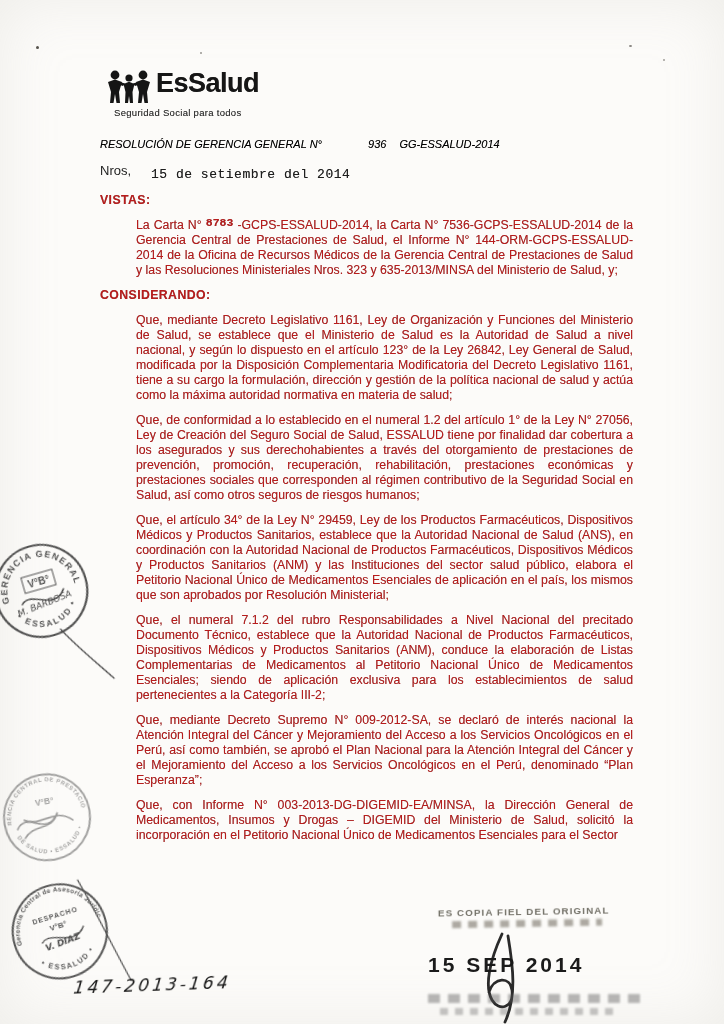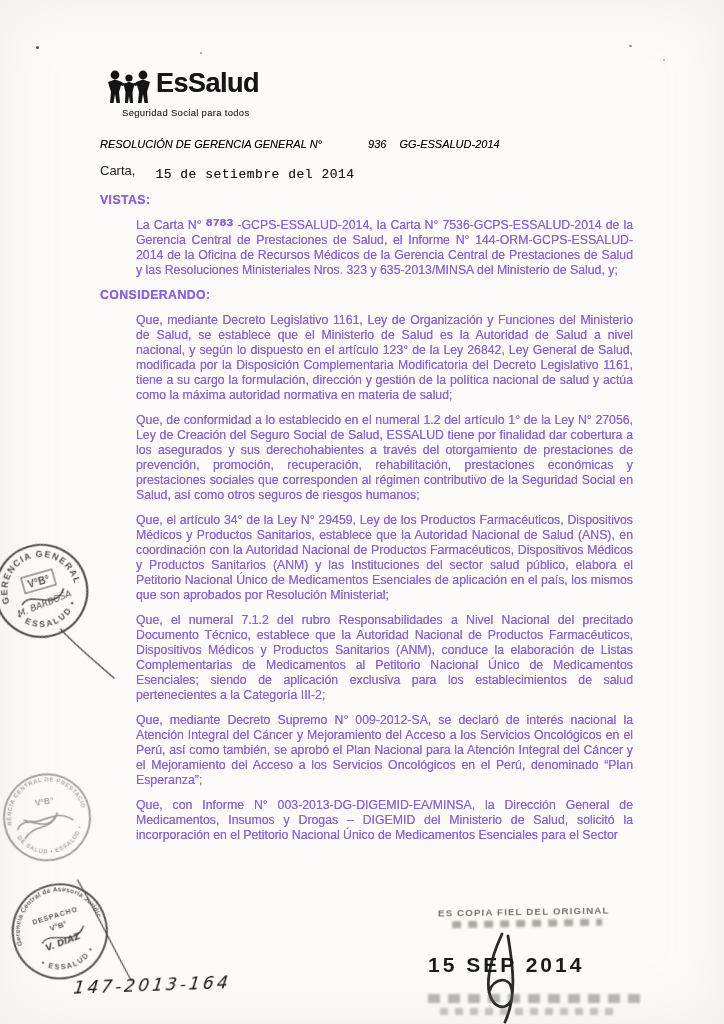--- a/index.html
+++ b/index.html
@@ -17,42 +17,42 @@
   
   .logo { position:absolute; left:106px; top:70px; }
   .logo-row { display:flex; align-items:flex-start; }
   .logo-row svg { display:block; }
   .brand {
     font-size:27px; font-weight:bold; letter-spacing:-0.5px;
     color:#161616; margin-left:2px; line-height:1;
     text-shadow:0 0 .5px rgba(0,0,0,.6);
   }
   .tagline {
-    font-size:9.5px; color:#2b2b2b; margin-top:3px; margin-left:16px;
+    font-size:9.5px; color:#2b2b2b; margin-top:3px; margin-left:8px;
     letter-spacing:.3px; text-shadow:0 0 .4px rgba(0,0,0,.4);
   }
   .title-line {
     position:absolute; left:100px; top:138px; width:540px;
     font-size:11px; color:#000000; white-space:nowrap;
     text-shadow:0 0 .4px rgba(0,0,0,.45);
     font-style:italic;
   }
   .title-number { margin-left:46px; }
   .title-suffix { margin-left:13px; }
   .dateline { position:absolute; left:100px; top:163px; font-size:13px; color:#1d1d1d; }
   .date-typed {
     font-family:"Liberation Mono", monospace; font-size:13px; font-weight:normal;
     margin-left:20px; position:relative; top:3px; letter-spacing:.5px;
     text-shadow:0 0 .4px rgba(0,0,0,.5);
   }
   
   .content {
     position:absolute; left:100px; top:193px; width:533px;
     font-size:12.3px; line-height:15px; text-align:justify;
-    color:#8b5cf6; text-shadow:0 0 .4px rgba(0,0,0,.42);
+    color:#b91c1c; text-shadow:0 0 .4px rgba(0,0,0,.42);
   }
   .heading { font-weight:bold; letter-spacing:.4px; margin-bottom:10px; }
   .para { margin-bottom:10px;margin-left:36px; }
   .carta-num {
     font-family:"Liberation Mono", monospace; font-size:11.5px; font-weight:bold;
     position:relative; top:-3px;
   }
   
   .stamp { position:absolute; pointer-events:none; }
   .stamp svg { overflow:visible; display:block; }
@@ -120,21 +120,21 @@
       <span class="brand">EsSalud</span>
     </div>
     <div class="tagline">Seguridad Social para todos</div>
   </div>
 
   <div class="title-line">
     <span>RESOLUCIÓN DE GERENCIA GENERAL N°</span><span class="title-number">936</span><span class="title-suffix">GG-ESSALUD-2014</span>
   </div>
 
   <div class="dateline">
-    <span>Carta,</span><span class="date-typed">15 de setiembre del 2014</span>
+    <span>Nros,</span><span class="date-typed">15 de setiembre del 2014</span>
   </div>
 
   <div class="content">
     <div class="heading">VISTAS:</div>
     <p class="para"><span>La Carta N° </span><span class="carta-num">8783</span><span> -GCPS-ESSALUD-2014, la Carta N° 7536-GCPS-ESSALUD-2014 de la Gerencia Central de Prestaciones de Salud, el Informe N° 144-ORM-GCPS-ESSALUD-2014 de la Oficina de Recursos Médicos de la Gerencia Central de Prestaciones de Salud y las Resoluciones Ministeriales Nros. 323 y 635-2013/MINSA del Ministerio de Salud, y;</span></p>
 
     <div class="heading">CONSIDERANDO:</div>
     <p class="para">Que, mediante Decreto Legislativo 1161, Ley de Organización y Funciones del Ministerio de Salud, se establece que el Ministerio de Salud es la Autoridad de Salud a nivel nacional, y según lo dispuesto en el artículo 123° de la  Ley 26842, Ley General de Salud, modificada por la Disposición Complementaria Modificatoria del Decreto Legislativo 1161, tiene a su cargo la formulación, dirección y gestión de la política nacional de salud y actúa como la máxima autoridad normativa en materia de salud;</p>
     <p class="para">Que, de conformidad a lo establecido en el numeral 1.2 del artículo 1° de la Ley N° 27056, Ley de Creación del Seguro Social de Salud, ESSALUD tiene por finalidad dar cobertura a los asegurados y sus derechohabientes a través del otorgamiento de prestaciones de prevención, promoción, recuperación, rehabilitación, prestaciones económicas y prestaciones sociales que corresponden al régimen contributivo de la Seguridad Social en Salud, así como otros seguros de riesgos humanos;</p>
     <p class="para">Que, el artículo 34° de la Ley N° 29459, Ley de los Productos Farmacéuticos, Dispositivos Médicos y Productos Sanitarios, establece que la Autoridad Nacional de Salud (ANS), en coordinación con la Autoridad Nacional de Productos Farmacéuticos, Dispositivos Médicos y Productos Sanitarios (ANM) y las Instituciones del sector salud público, elabora el Petitorio Nacional Único de Medicamentos Esenciales de aplicación en el país,  los mismos que son aprobados por Resolución Ministerial;</p>

